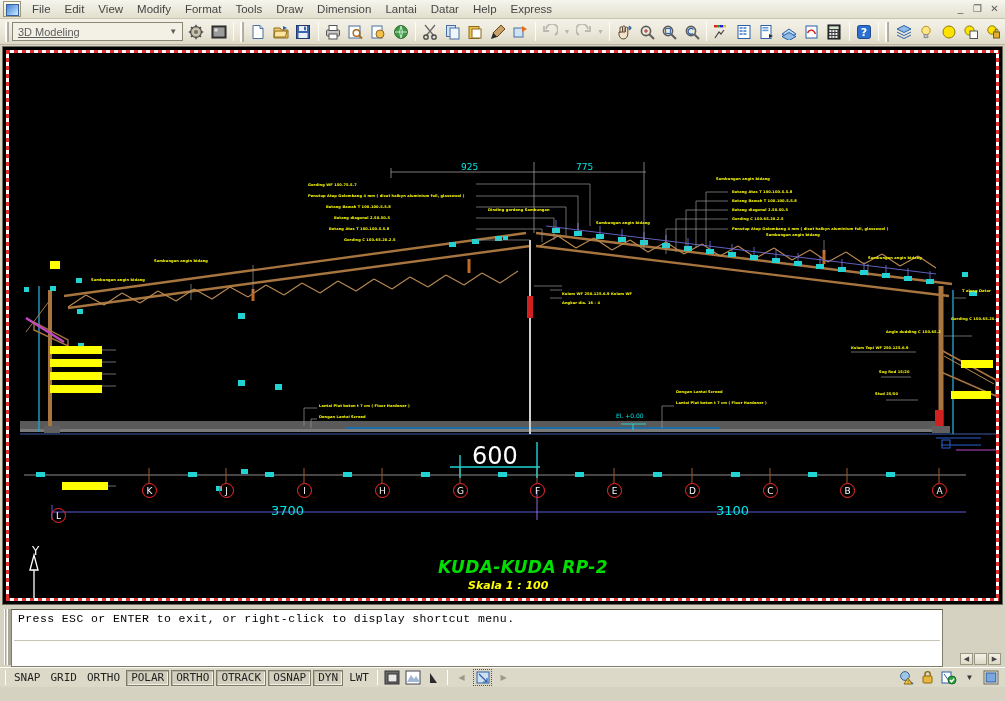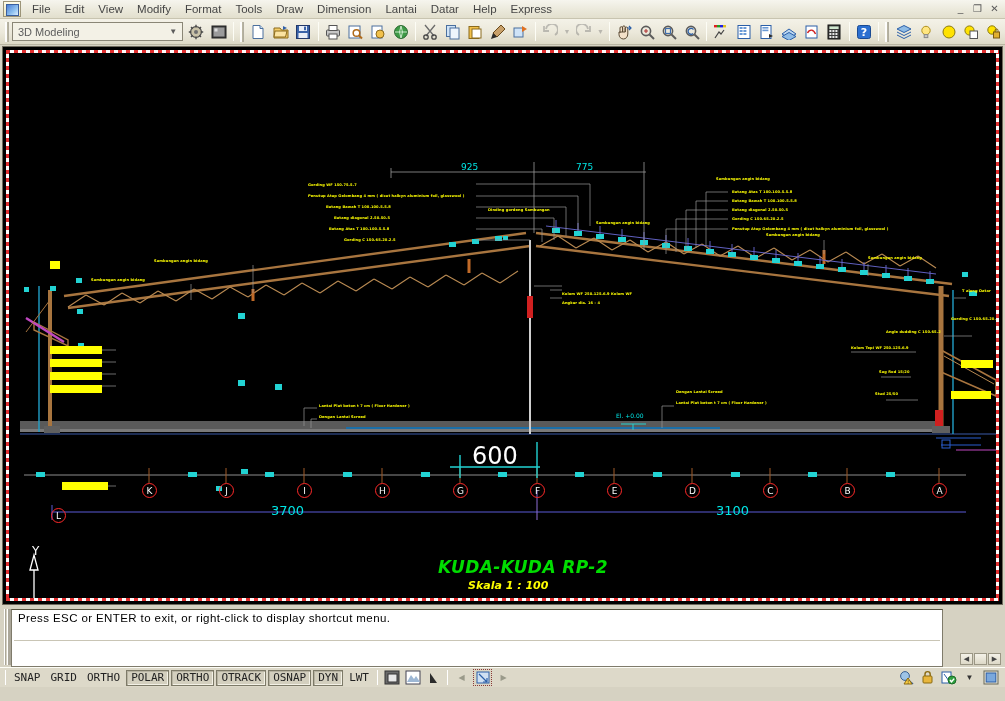--- a/index.html
+++ b/index.html
@@ -43,21 +43,21 @@
     border-bottom:1px solid #b9b5a1;
     padding-left:2px;
   }
   .grip { width:4px; height:20px; margin:0 3px;
     background:linear-gradient(to right,#ffffff 0,#ffffff 1px,#b2ae9a 1px,#b2ae9a 2px,transparent 2px);
     border-left:1px solid #fff; border-right:1px solid #aaa698; opacity:.9;}
   .tb-sep { width:1px; height:19px; background:#b0ac98; margin:0 3px; border-right:1px solid #fdfdf6; }
   .combo {
     width:174px; height:19px; background:#f3f1e6; border:1px solid #8a8676;
     display:flex; align-items:center; font-size:11px; color:#5c5c5c; padding-left:5px;
-    position:relative; margin-right:2px;
+    position:relative; margin-right:2px;text-decoration:underline;
   }
   .combo .arrow { position:absolute; right:1px; top:0; width:15px; height:17px;
     display:flex; align-items:center; justify-content:center; color:#5c5c5c; font-size:8px;}
   .tbtn { width:21px; height:21px; margin:0 1px; position:relative;
     display:flex; align-items:center; justify-content:center; }
   .ico { width:16px; height:16px; display:block; position:relative; }
   .disabled{opacity:.38;}
   
   #drawing-wrap { position:relative; width:1005px; height:562px; background:#d6d2c2; padding:2px 3px 0 3px;}
   #canvas {
@@ -88,21 +88,21 @@
     font-family:"DejaVu Sans", sans-serif; letter-spacing:.4px;}
   #title-sub { color:#ffff00; font-style:italic; font-weight:bold; font-size:11px;
     font-family:"DejaVu Sans", sans-serif;}
   #big600 { color:#ffffff; font-size:24px; font-family:"DejaVu Sans", sans-serif; }
   
   #cmdwrap { width:1005px; height:60px; background:#d6d2c2; padding:2px 4px 0 4px; display:flex; }
   #cmd-grip { width:7px; height:56px;
     background:linear-gradient(to right,#ffffff 0,#ffffff 1px,#aaa699 1px,#aaa699 2px,transparent 2px,transparent 3px,#ffffff 3px,#ffffff 4px,#aaa699 4px,#aaa699 5px);
   }
   #cmdbox { flex:1; background:#fff; border:1px solid #7f7b6b; border-top-color:#55523f; position:relative;}
-  #cmdline1 { font-family:Liberation Sans, sans-serif; font-size:11.5px;
+  #cmdline1 { font-family:Liberation Mono, monospace; font-size:11.5px;
     color:#000; padding:2px 4px 0 6px; letter-spacing:.4px;}
   #cmdsplit { position:absolute; left:2px; right:2px; top:30px; height:1px; background:#c9c5b5;}
   #cmdinput { position:absolute; left:4px; right:4px; top:33px; height:20px; background:#fff; }
   
   #statusbar { width:1005px; height:20px; background:#ddd9c9;
     border-top:1px solid #fdfdf6; display:flex; align-items:center; padding:0 2px; }
   #coords { width:190px; height:16px; background:#ece9dc; border:1px solid #8c8878;
     display:flex; align-items:center; padding-left:4px; font-size:11px; color:#222;
     font-family:"DejaVu Sans Mono","Liberation Mono",monospace; letter-spacing:-.2px;}
   .sbtn { height:16px; padding:0 4px; margin:0 1px; font-size:11px; color:#222;

